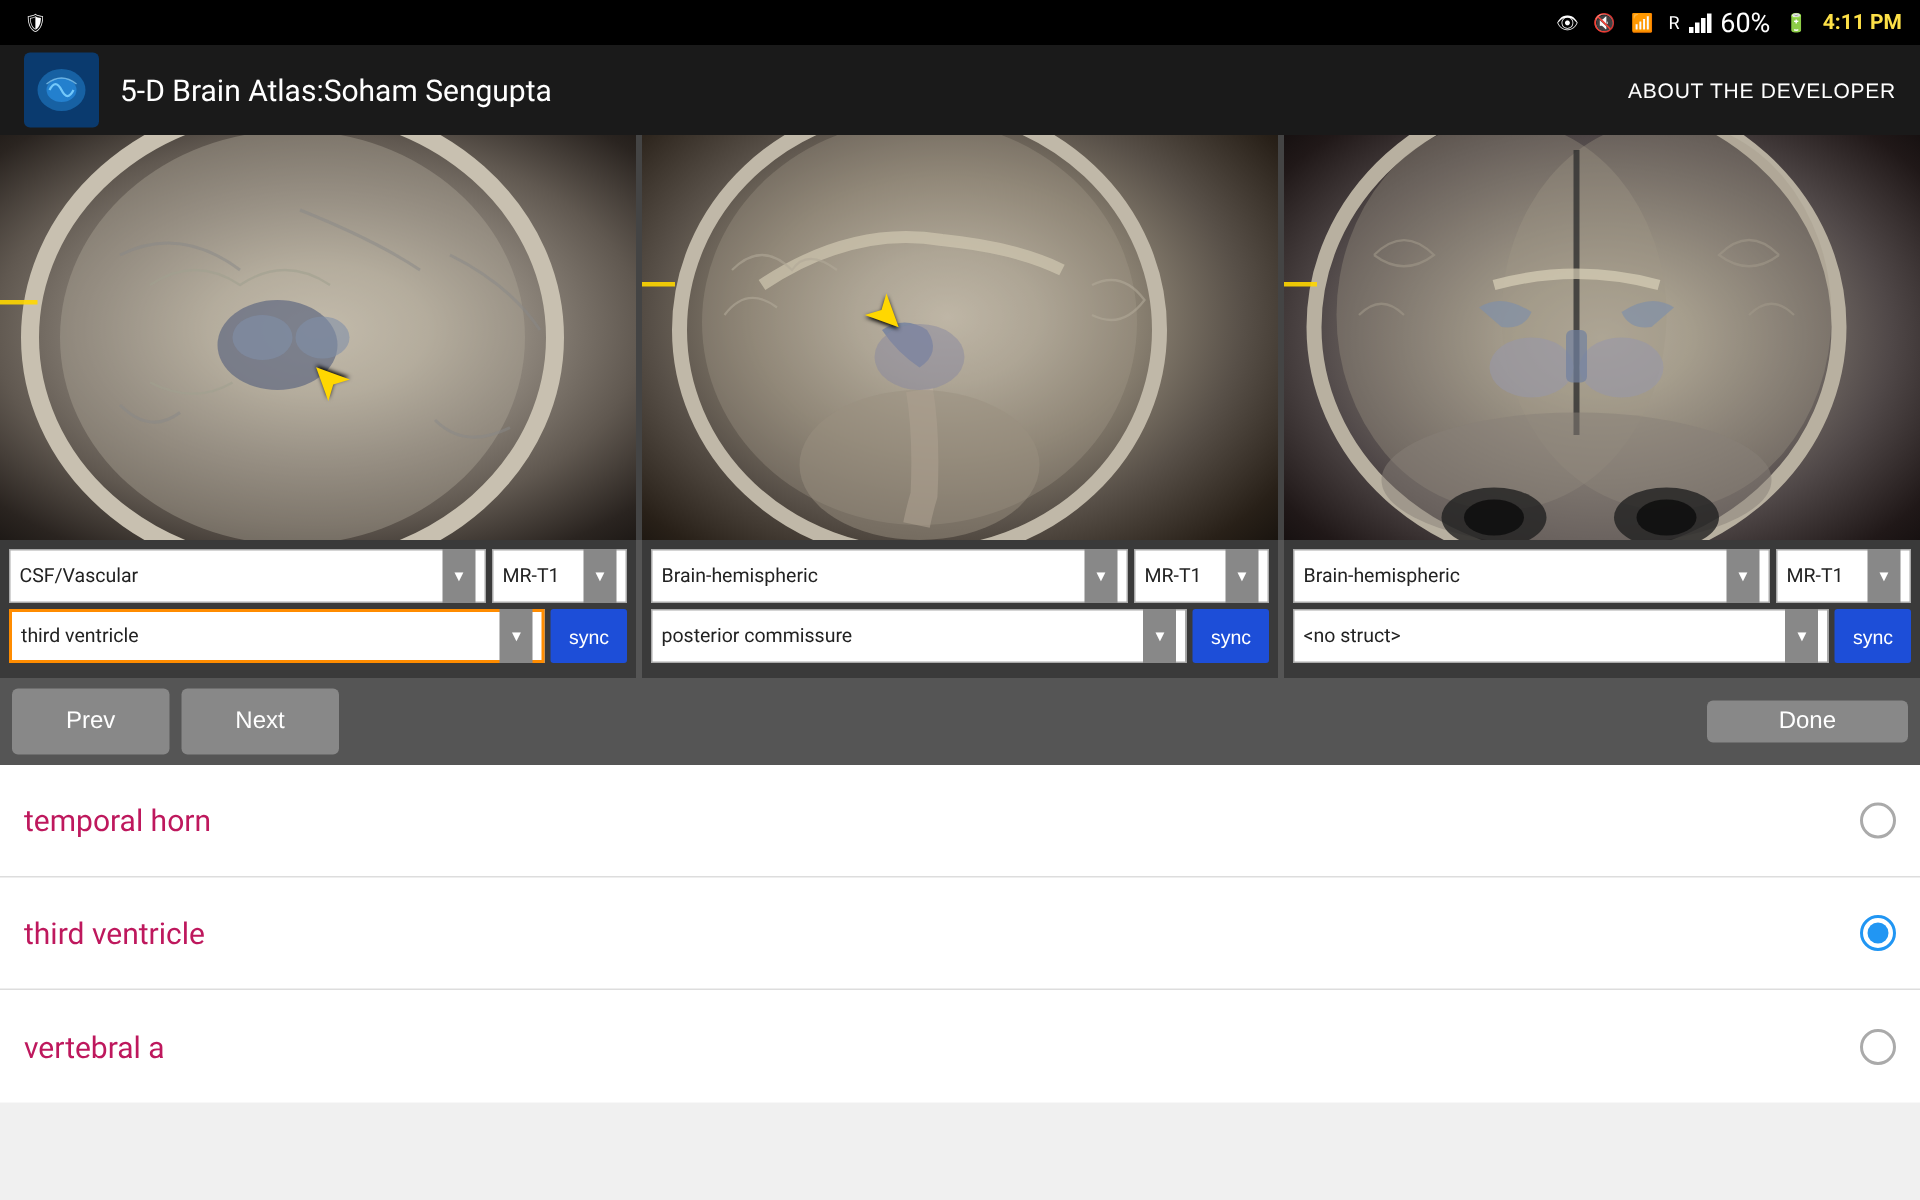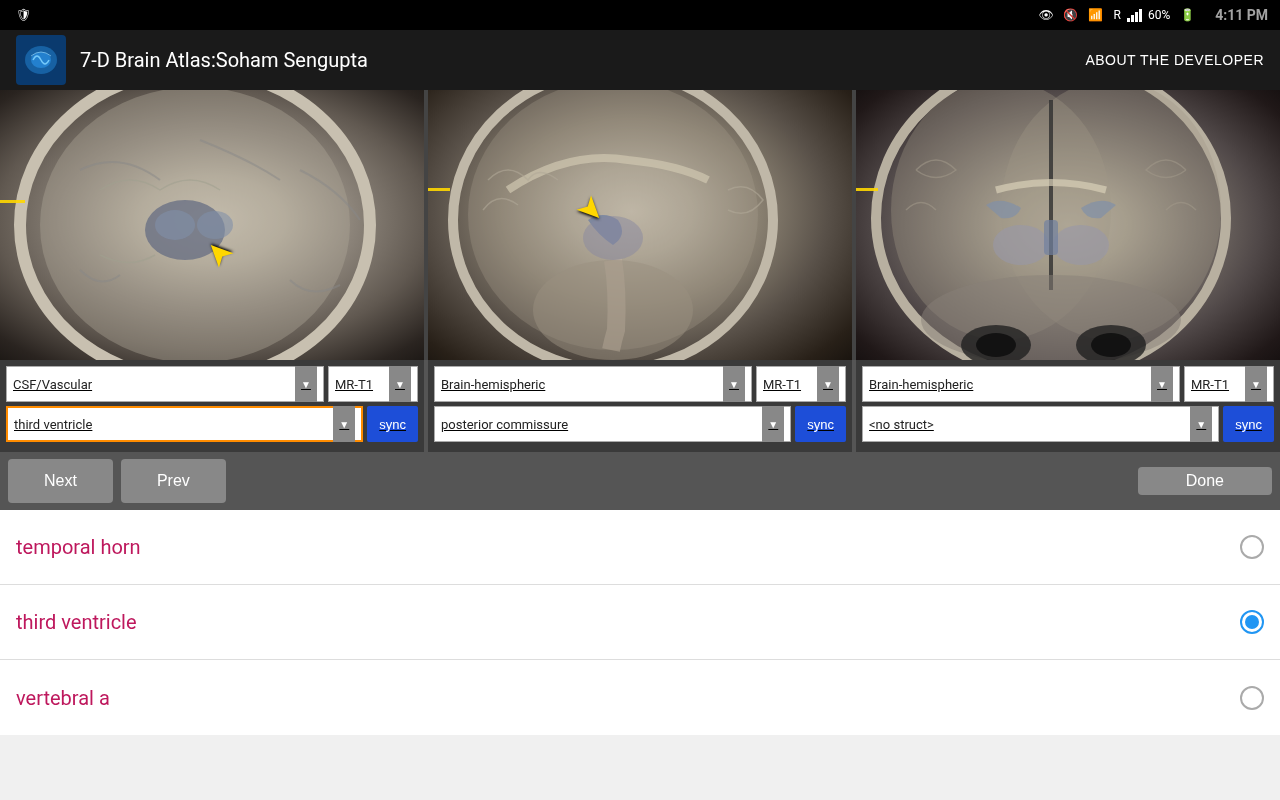--- a/index.html
+++ b/index.html
@@ -25,28 +25,28 @@
       margin-right: auto;
       display: flex;
       align-items: center;
     }
     .status-icon {
       color: #fff;
       font-size: 12px;
       margin-left: 4px;
     }
     .status-time {
-      color: #a3a3a3;
+      color: #fde047;
       font-size: 14px;
       font-weight: bold;
-      margin-left: 14px;
+      margin-left: 4px;
     }
     .battery-text {
       color: #fff;
-      font-size: 12px;
+      font-size: 18px;
     }
 
     
     .app-bar {
       height: 60px;
       background: #1a1a1a;
       display: flex;
       align-items: center;
       padding: 0 16px;
     }
@@ -125,21 +125,20 @@
       height: 3px;
       background: #FFD700;
       opacity: 0.9;
     }
 
     
     .mri-controls {
       background: #3a3a3a;
       display: flex;
       padding: 0;
-      text-decoration: underline;
     }
     .panel-controls {
       flex: 1;
       display: flex;
       flex-direction: column;
       gap: 0;
       border-right: 4px solid #555;
       padding: 6px 6px;
     }
     .panel-controls:last-child {
@@ -307,21 +306,21 @@
 
 <div class="app-bar">
   <div class="app-bar-logo">
     <svg width="36" height="36" viewBox="0 0 36 36">
       <ellipse cx="18" cy="18" rx="16" ry="14" fill="#1a6cb0" opacity="0.8"></ellipse>
       <ellipse cx="18" cy="18" rx="10" ry="8" fill="#2a8de0" opacity="0.7"></ellipse>
       <path d="M10 18 Q14 10 18 18 Q22 26 26 18" stroke="#7dd0ff" stroke-width="1.5" fill="none" opacity="0.9"></path>
       <path d="M8 14 Q18 6 28 14" stroke="#a0e0ff" stroke-width="1" fill="none" opacity="0.6"></path>
     </svg>
   </div>
-  <span class="app-bar-title">7-D Brain Atlas:Soham Sengupta</span>
+  <span class="app-bar-title">5-D Brain Atlas:Soham Sengupta</span>
   <button class="about-dev-btn">ABOUT THE DEVELOPER</button>
 </div>
 
 <div class="mri-container">
 
   <div class="mri-panel">
     <div class="brain-axial">
 
       <svg width="100%" height="100%" style="position:absolute;top:0;left:0;" xmlns="http://www.w3.org/2000/svg">
 
@@ -476,22 +475,22 @@
       <div class="dropdown-box">
         <span>&lt;no struct&gt;</span>
         <div class="dropdown-arrow">▼</div>
       </div>
       <button class="sync-btn">sync</button>
     </div>
   </div>
 </div>
 
 <div class="nav-buttons">
+  <button class="nav-btn">Prev</button>
   <button class="nav-btn">Next</button>
-  <button class="nav-btn">Prev</button>
   <button class="done-btn">Done</button>
 </div>
 
 <div class="list-container" id="structure-list">
     <div class="list-item">
       <span class="list-item-text">temporal horn</span>
       <div class="radio-btn"></div>
     </div>
     <div class="list-item">
       <span class="list-item-text">third ventricle</span>

